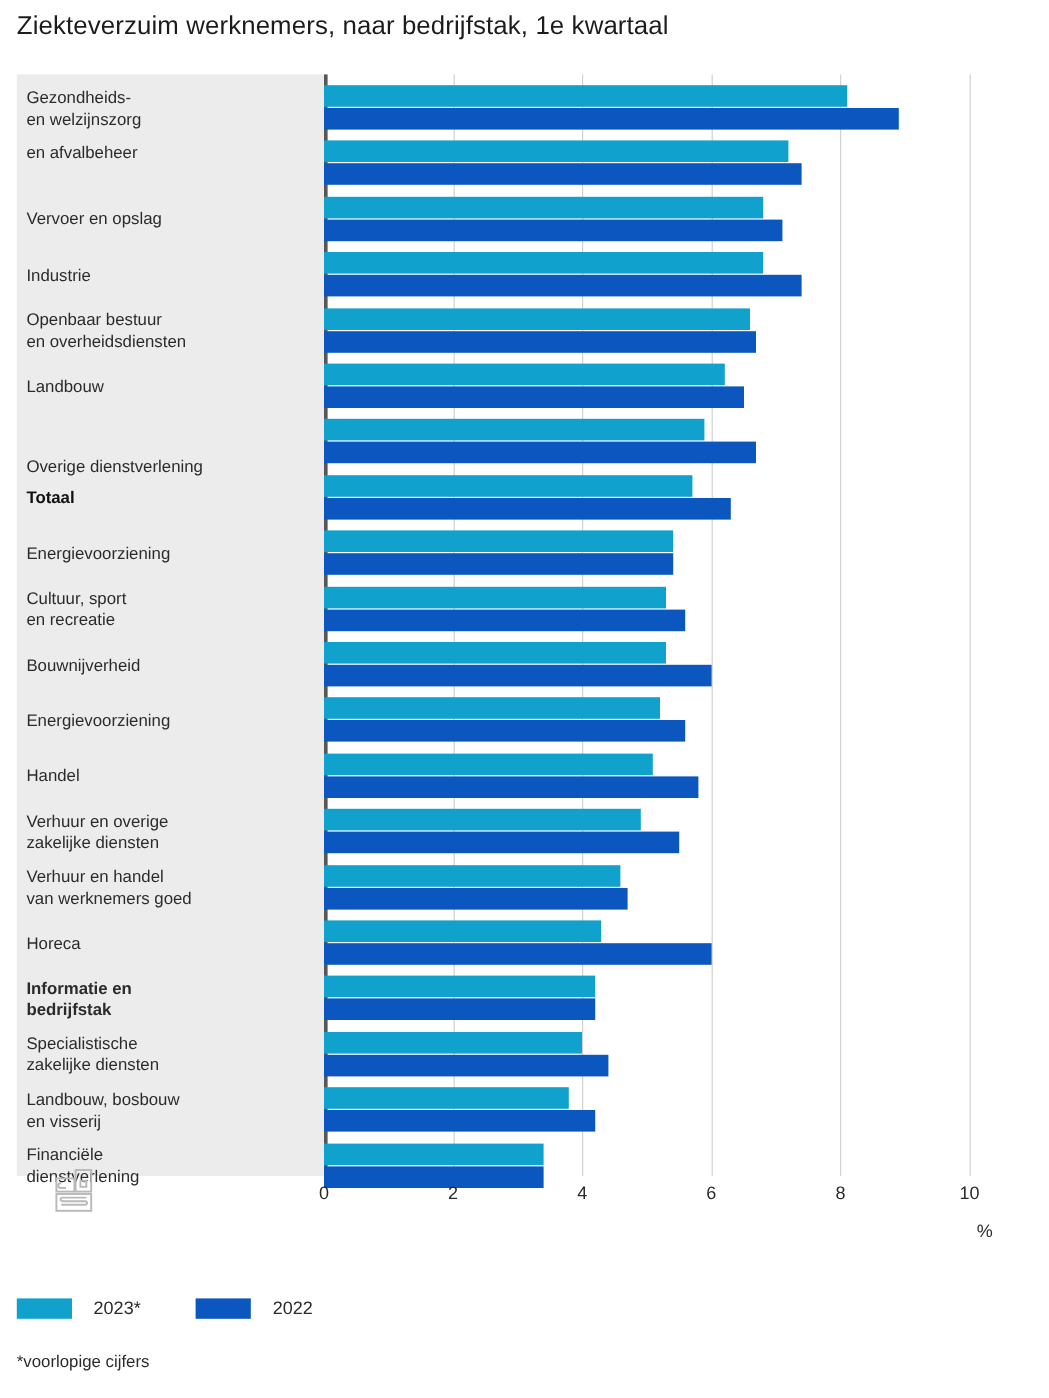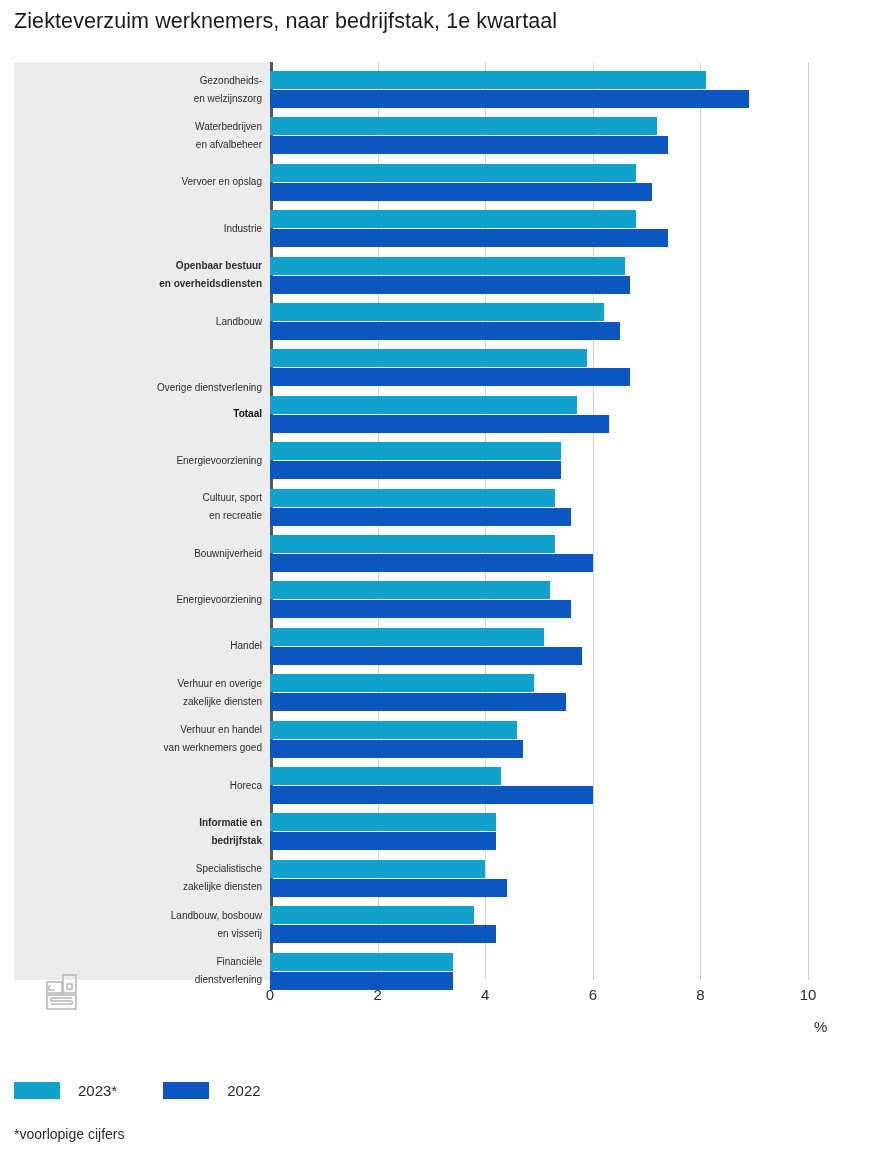--- a/index.html
+++ b/index.html
@@ -82,22 +82,21 @@
   .cat-row {
     position: absolute;
     left: 0px;
     width: 846px;
   }
 
   .cat-label {
     position: absolute;
     right: 598px;            
     width: 240px;
-    text-align: right;
-    font-size: 10px;
+    font-size: 14px;
     line-height: 18px;
     color: #2b2b2b;
   }
   .cat-label.bold {
     font-weight: bold;
     color: #111111;
   }
 
   .bar {
     position: absolute;
@@ -190,42 +189,41 @@
         <div class="cat-row" style="top: 0px;">
           <div class="cat-label" style="top: 9.5px;">
             <div>Gezondheids-</div>
             <div>en welzijnszorg</div>
           </div>
           <div class="bar light" title="Gezondheids- en welzijnszorg: 8.1%" style="background: rgb(16, 162, 205); top: 9px; width: 435.78px;"></div>
           <div class="bar dark" title="Gezondheids- en welzijnszorg: 8.9%" style="background: rgb(11, 87, 191); top: 28px; width: 478.82px;"></div>
         </div>
         <div class="cat-row" style="top: 0px;">
           <div class="cat-label" style="top: 55.9px;">
-            <div>Waterbedrijven</div>
             <div>en afvalbeheer</div>
           </div>
           <div class="bar light" title="Waterbedrijven en afvalbeheer: 7.2%" style="background: rgb(16, 162, 205); top: 55.4px; width: 387.36px;"></div>
           <div class="bar dark" title="Waterbedrijven en afvalbeheer: 7.4%" style="background: rgb(11, 87, 191); top: 74.4px; width: 398.12px;"></div>
         </div>
         <div class="cat-row" style="top: 0px;">
           <div class="cat-label" style="top: 111.3px;">
             <div>Vervoer en opslag</div>
           </div>
           <div class="bar light" title="Vervoer en opslag: 6.8%" style="background: rgb(16, 162, 205); top: 101.8px; width: 365.84px;"></div>
           <div class="bar dark" title="Vervoer en opslag: 7.1%" style="background: rgb(11, 87, 191); top: 120.8px; width: 381.98px;"></div>
         </div>
         <div class="cat-row" style="top: 0px;">
           <div class="cat-label" style="top: 157.7px;">
             <div>Industrie</div>
           </div>
           <div class="bar light" title="Industrie: 6.8%" style="background: rgb(16, 162, 205); top: 148.2px; width: 365.84px;"></div>
           <div class="bar dark" title="Industrie: 7.4%" style="background: rgb(11, 87, 191); top: 167.2px; width: 398.12px;"></div>
         </div>
         <div class="cat-row" style="top: 0px;">
-          <div class="cat-label" style="top: 195.1px; font-weight: bold;">
+          <div class="cat-label" style="top: 195.1px;">
             <div>Openbaar bestuur</div>
             <div>en overheidsdiensten</div>
           </div>
           <div class="bar light" title="Openbaar bestuur en overheidsdiensten: 6.6%" style="background: rgb(16, 162, 205); top: 194.6px; width: 355.08px;"></div>
           <div class="bar dark" title="Openbaar bestuur en overheidsdiensten: 6.7%" style="background: rgb(11, 87, 191); top: 213.6px; width: 360.46px;"></div>
         </div>
         <div class="cat-row" style="top: 0px;">
           <div class="cat-label" style="top: 250.5px;">
             <div>Landbouw</div>
           </div>

